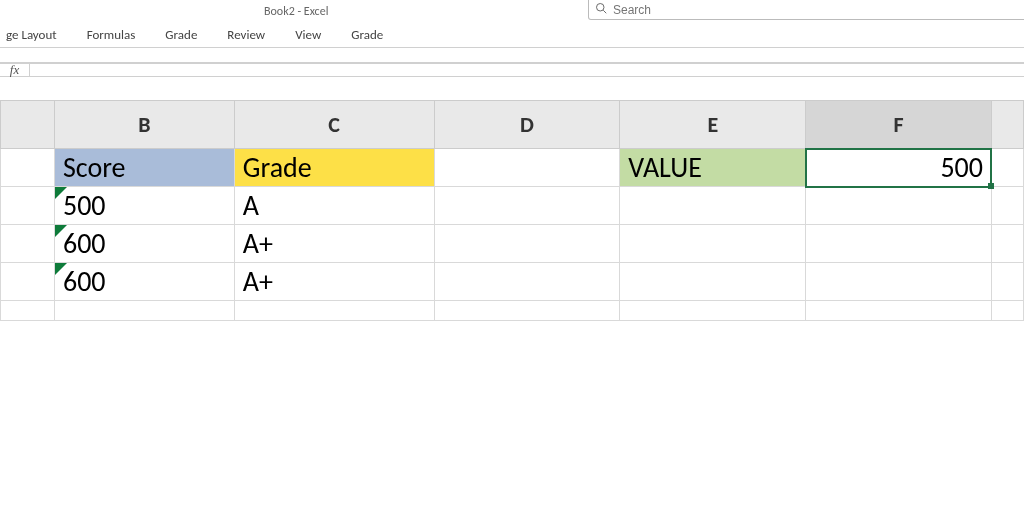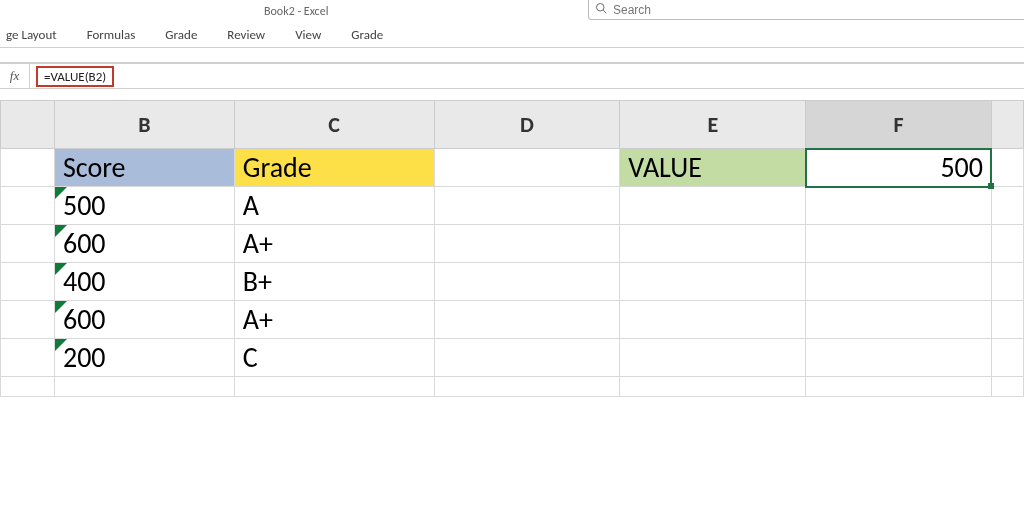--- a/index.html
+++ b/index.html
@@ -60,21 +60,21 @@
     .ribbon span { cursor: pointer; }
 
     .thin-line {
       height: 1px;
       background: #d0d0d0;
       margin-top: 14px;
     }
 
     
     .formula-bar {
-      height: 26px;
+      height: 14px;
       display: flex;
       align-items: center;
       border-top: 1px solid #d0d0d0;
       border-bottom: 1px solid #d0d0d0;
     }
     .fx-label {
       width: 30px;
       text-align: center;
       font-style: italic;
       font-size: 13px;
@@ -193,23 +193,20 @@
   <span>View</span>
   <span>Grade</span>
 </div>
 
 <div class="thin-line"></div>
 
 <div class="formula-bar">
   <div class="fx-label">
     <span style="font-style:italic;font-family:serif;">fx</span>
   </div>
-  <div class="formula-value-wrap">
-    <span class="formula-highlight">=VALUE(B2)</span>
-  </div>
 </div>
 
 <div class="grid">
   <table class="sheet">
     <tbody>
         <tr>
       <th class="col-head col-A"></th>
       <th class="col-head col-B">B</th>
       <th class="col-head col-C">C</th>
       <th class="col-head col-D">D</th>
@@ -239,40 +236,22 @@
       <td class="cell col-A"></td>
       <td class="cell col-B text-error-tri">600</td>
       <td class="cell col-C">A+</td>
       <td class="cell col-D"></td>
       <td class="cell col-E"></td>
       <td class="cell col-F"></td>
       <td class="cell right-stub"></td>
     </tr>
     <tr>
       <td class="cell col-A"></td>
-      <td class="cell col-B text-error-tri">400</td>
-      <td class="cell col-C">B+</td>
-      <td class="cell col-D"></td>
-      <td class="cell col-E"></td>
-      <td class="cell col-F"></td>
-      <td class="cell right-stub"></td>
-    </tr>
-    <tr>
-      <td class="cell col-A"></td>
       <td class="cell col-B text-error-tri">600</td>
       <td class="cell col-C">A+</td>
-      <td class="cell col-D"></td>
-      <td class="cell col-E"></td>
-      <td class="cell col-F"></td>
-      <td class="cell right-stub"></td>
-    </tr>
-    <tr>
-      <td class="cell col-A"></td>
-      <td class="cell col-B text-error-tri">200</td>
-      <td class="cell col-C">C</td>
       <td class="cell col-D"></td>
       <td class="cell col-E"></td>
       <td class="cell col-F"></td>
       <td class="cell right-stub"></td>
     </tr>
     <tr style="height:20px;">
       <td class="cell col-A" style="height:20px;"></td>
       <td class="cell col-B" style="height:20px;"></td>
       <td class="cell col-C" style="height:20px;"></td>
       <td class="cell col-D" style="height:20px;"></td>

